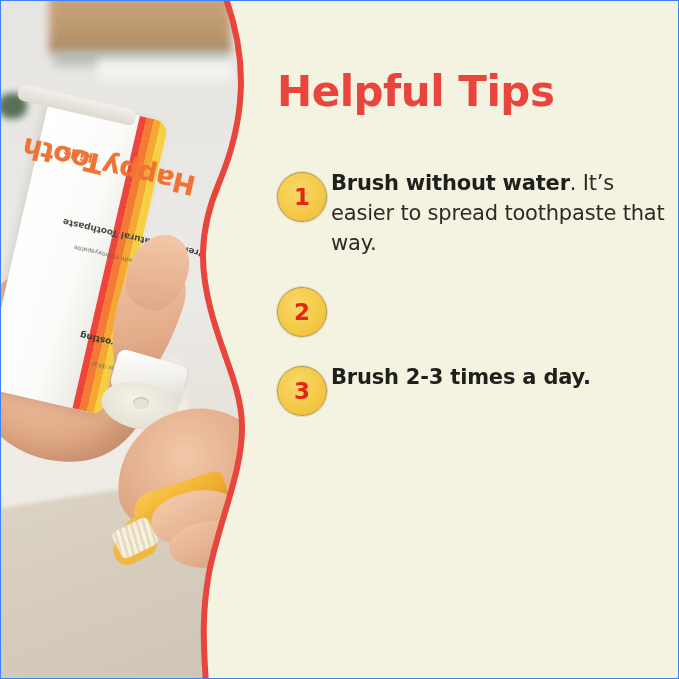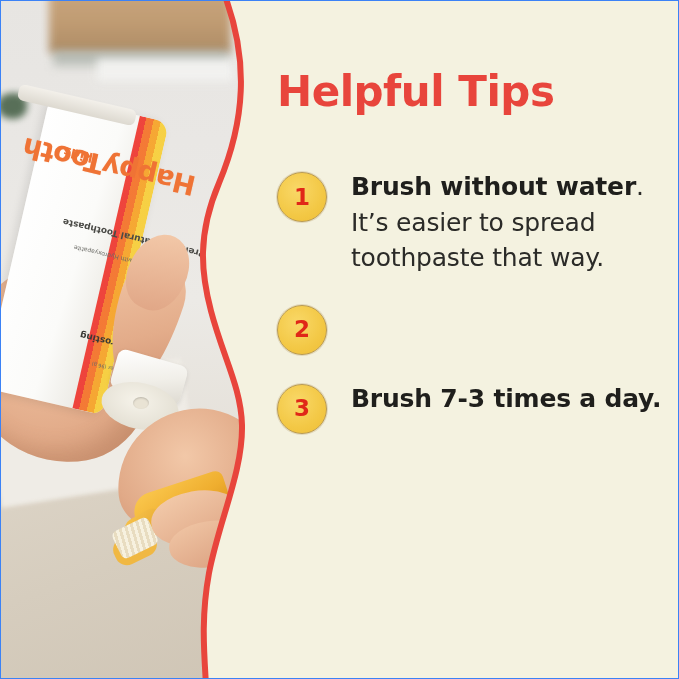--- a/index.html
+++ b/index.html
@@ -357,24 +357,24 @@
     align-items: center;
     justify-content: center;
     color: #e02718;
     font-family: "DejaVu Sans", sans-serif;
     font-weight: bold;
     font-size: 23px;
     line-height: 1;
   }
   .tip-text {
     flex: 1 1 auto;
-    margin-left: 24px;
+    margin-left: 4px;
     color: #2b2b28;
     font-family: "DejaVu Sans", sans-serif;
-    font-size: 25px;
+    font-size: 21px;
     line-height: 1.42;
     letter-spacing: -0.2px;
     padding-right: 12px;
   }
   .tip-text b {
     font-weight: bold;
     color: #1f1f1c;
   }
 </style>
 </head>
@@ -450,20 +450,20 @@
         </div>
       </div>
 
       <div class="tip-row">
         <div class="tip-badge">2</div>
       </div>
 
       <div class="tip-row">
         <div class="tip-badge">3</div>
         <div class="tip-text">
-          <b>Brush 7-3 times a day.</b><span></span>
+          <b>Brush 2-3 times a day.</b><span></span>
         </div>
       </div>
 
     </div>
   </div>
 
 </div>
 
 </body></html>

